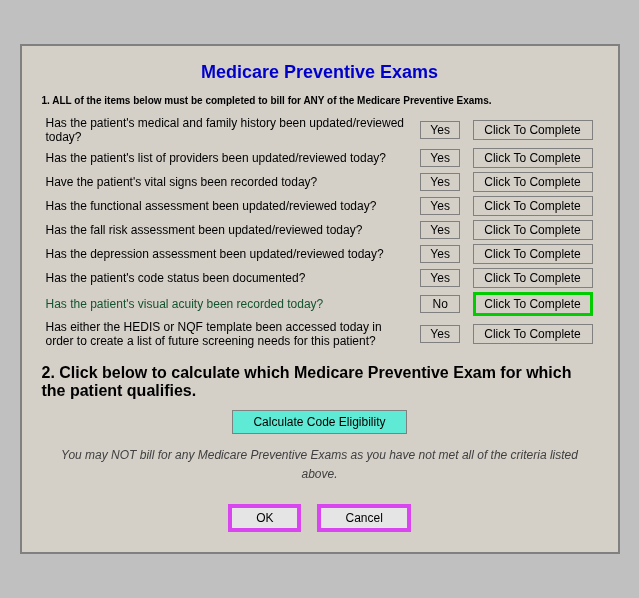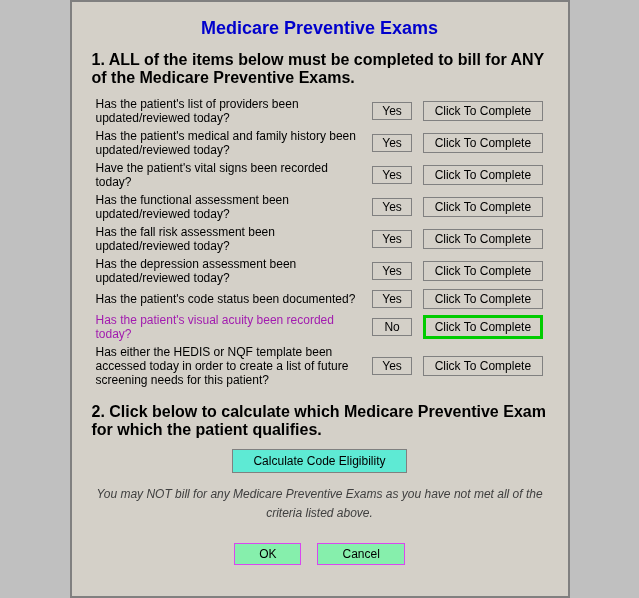--- a/index.html
+++ b/index.html
@@ -9,50 +9,50 @@
       font-size: 13px;
       display: flex;
       justify-content: center;
       align-items: center;
       min-height: 598px;
       width: 639px;
     }
     .dialog {
       background-color: #d4d0c8;
       border: 2px solid #808080;
-      width: 500px;
-      padding: 16px 20px 31px 20px;
+      width: 600px;
+      padding: 16px 20px 20px 20px;
     }
     .title {
       text-align: center;
       color: #0000cc;
       font-size: 18px;
       font-weight: bold;
       margin-bottom: 12px;
     }
     .section-header {
-      font-size: 16px;
+      font-size: 10px;
       font-weight: bold;
       margin-bottom: 8px;
     }
     .items-table {
       width: 100%;
       border-collapse: collapse;
       margin-bottom: 14px;
     }
     .items-table tr td {
       padding: 2px 4px;
       vertical-align: middle;
     }
     .question-col {
       width: 380px;
       font-size: 12px;
     }
     .question-col.red {
-      color: #a21caf;
+      color: #14532d;
     }
     .answer-col {
       width: 55px;
       text-align: center;
     }
     .answer-btn {
       background-color: #d4d0c8;
       border: 1px solid #808080;
       padding: 1px 8px;
       font-size: 12px;
@@ -98,44 +98,44 @@
       margin-bottom: 8px;
       line-height: 1.6;
     }
     .bottom-buttons {
       display: flex;
       justify-content: center;
       gap: 16px;
       margin-top: 20px;
     }
     .bottom-btn {
-      background-color: #86efac;
-      border: 1px solid #d946ef;
+      background-color: #e5e5e5;
+      border: 4px solid #d946ef;
       padding: 3px 24px;
       font-size: 12px;
       cursor: pointer;
       min-width: 60px;
     }
   </style>
 </head>
 <body>
 
 <div class="dialog">
   <div class="title">Medicare Preventive Exams</div>
   <div class="section-header">1. ALL of the items below must be completed to bill for ANY of the Medicare Preventive Exams.</div>
 
   <table class="items-table">
     <tbody id="rows-container">
     <tr>
-          <td class="question-col">Has the patient's list of providers been updated/reviewed today?</td>
+          <td class="question-col">Has the patient's medical and family history been updated/reviewed today?</td>
           <td class="answer-col"><button class="answer-btn">Yes</button></td>
           <td class="complete-col"><button class="complete-btn">Click To Complete</button></td>
         </tr>
         <tr>
-          <td class="question-col">Has the patient's medical and family history been updated/reviewed today?</td>
+          <td class="question-col">Has the patient's list of providers been updated/reviewed today?</td>
           <td class="answer-col"><button class="answer-btn">Yes</button></td>
           <td class="complete-col"><button class="complete-btn">Click To Complete</button></td>
         </tr>
         <tr>
           <td class="question-col">Have the patient's vital signs been recorded today?</td>
           <td class="answer-col"><button class="answer-btn">Yes</button></td>
           <td class="complete-col"><button class="complete-btn">Click To Complete</button></td>
         </tr>
         <tr>
           <td class="question-col">Has the functional assessment been updated/reviewed today?</td>

